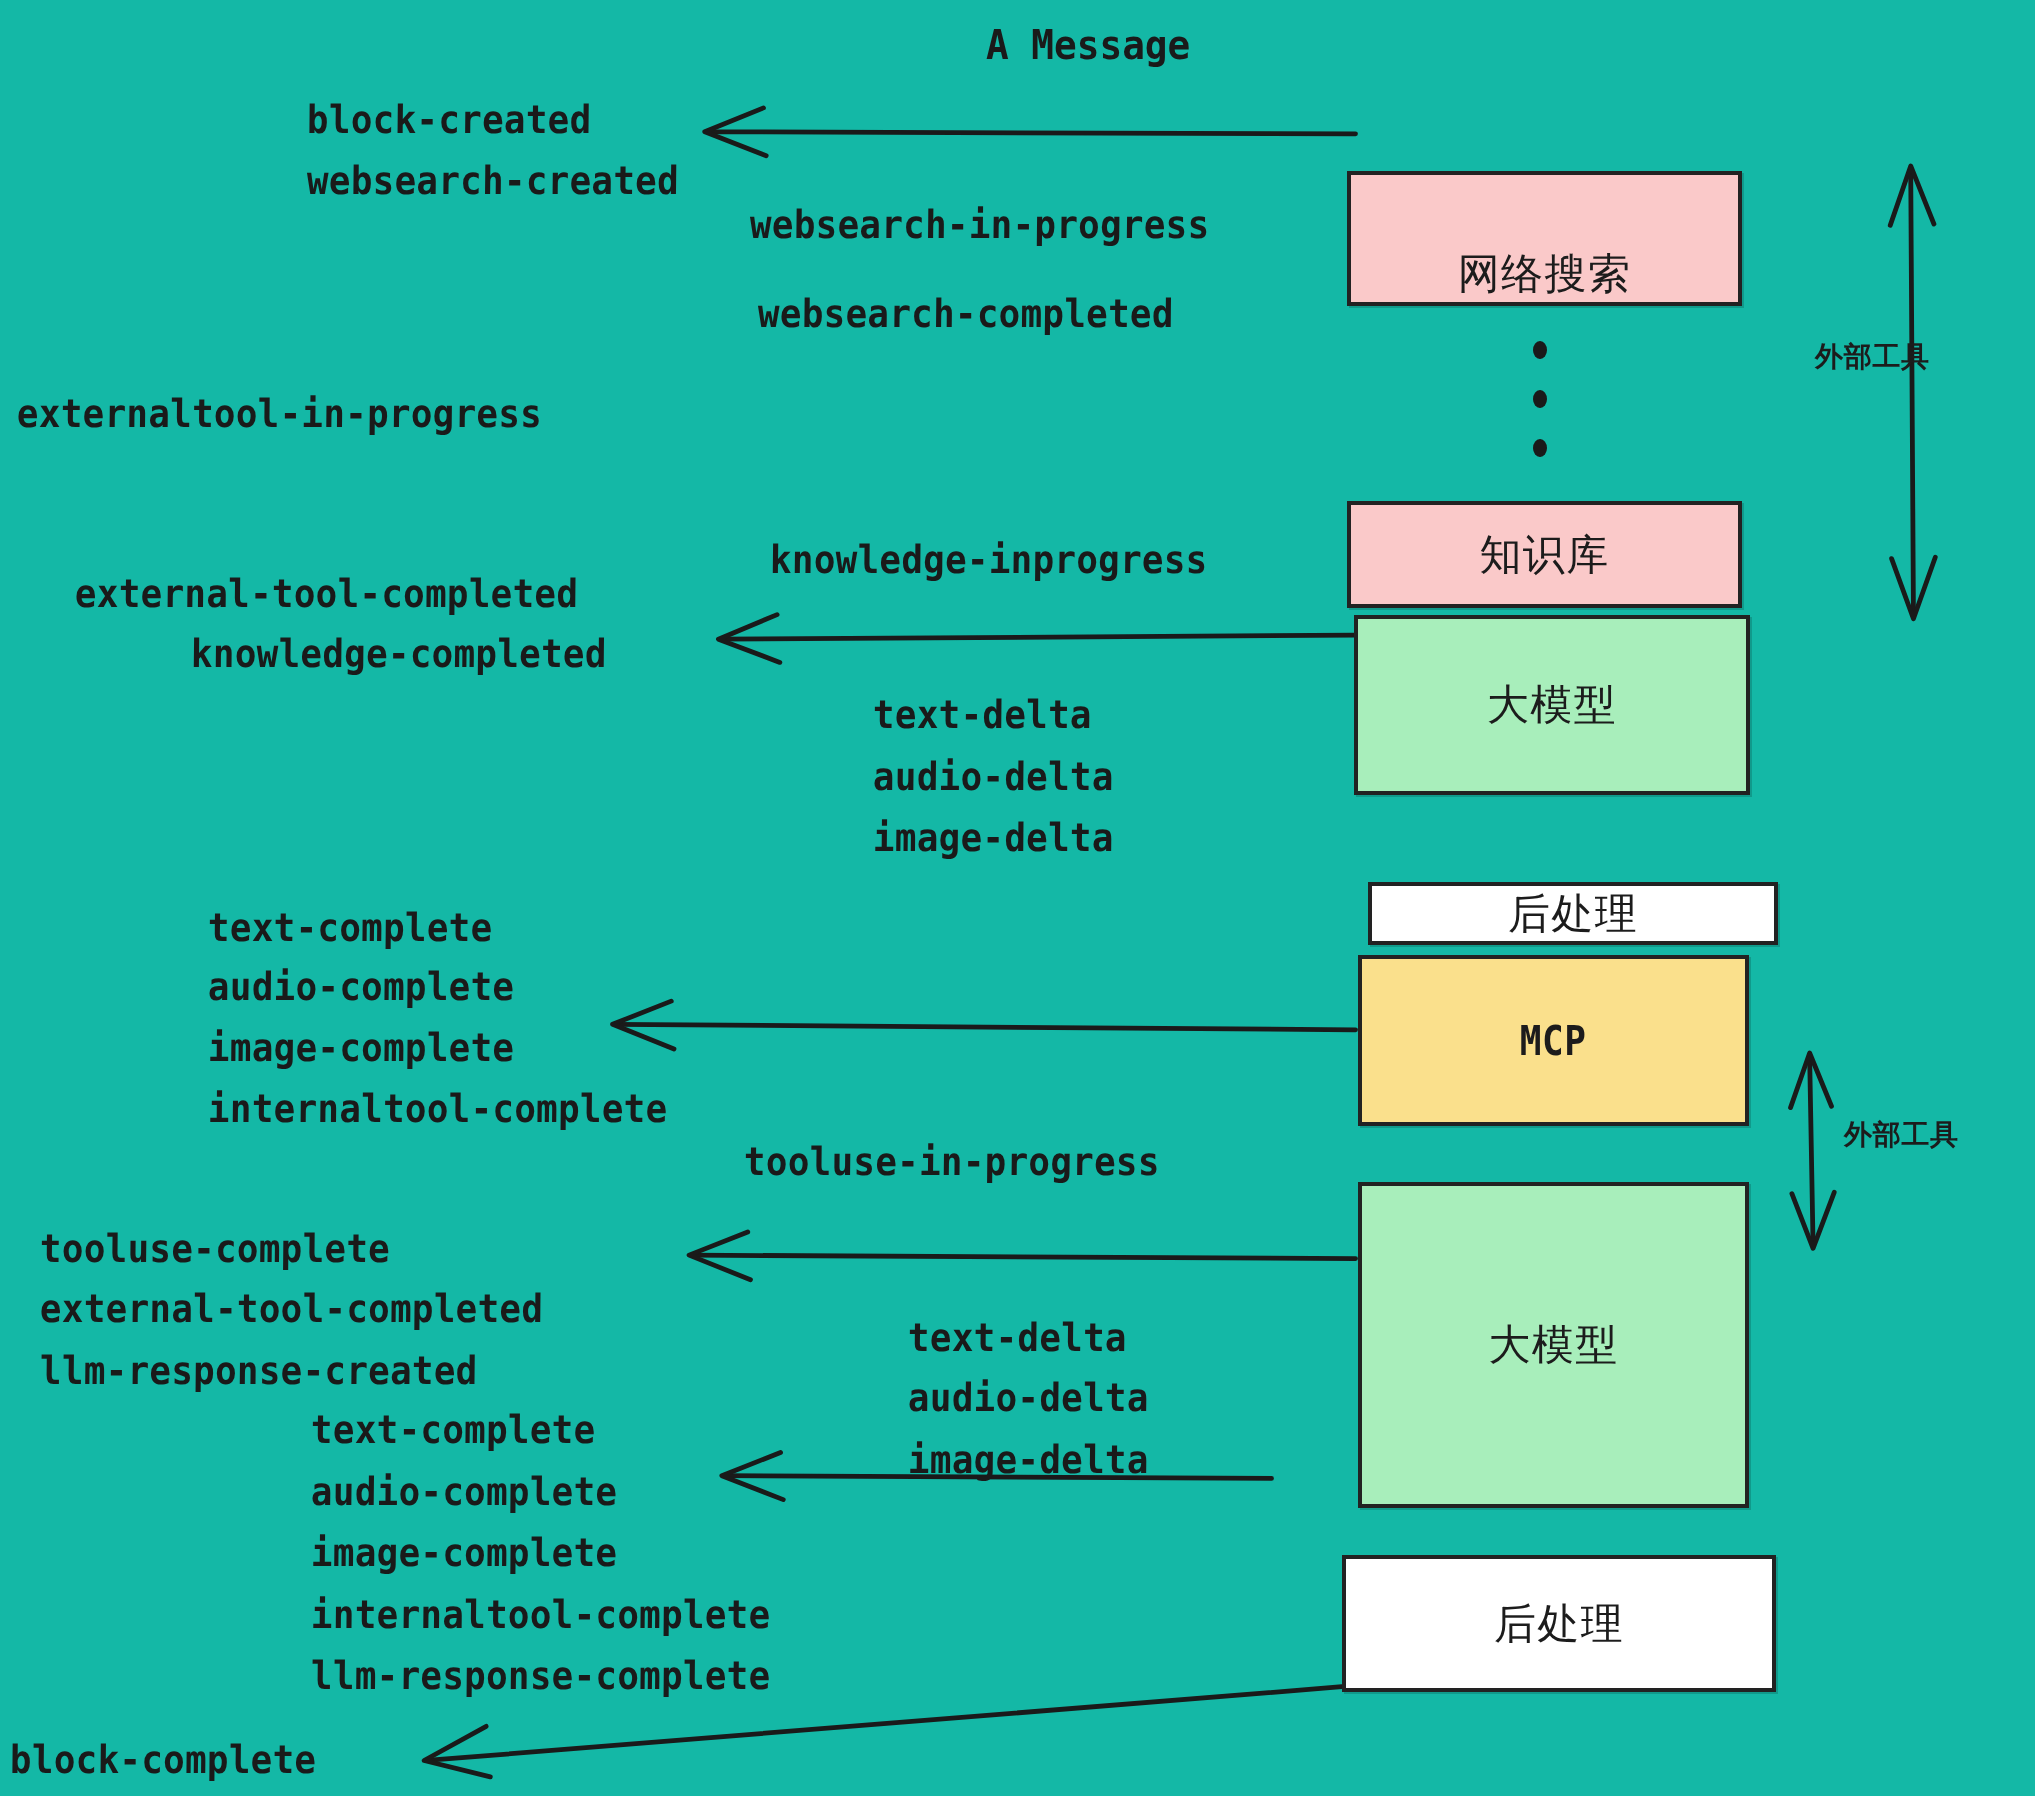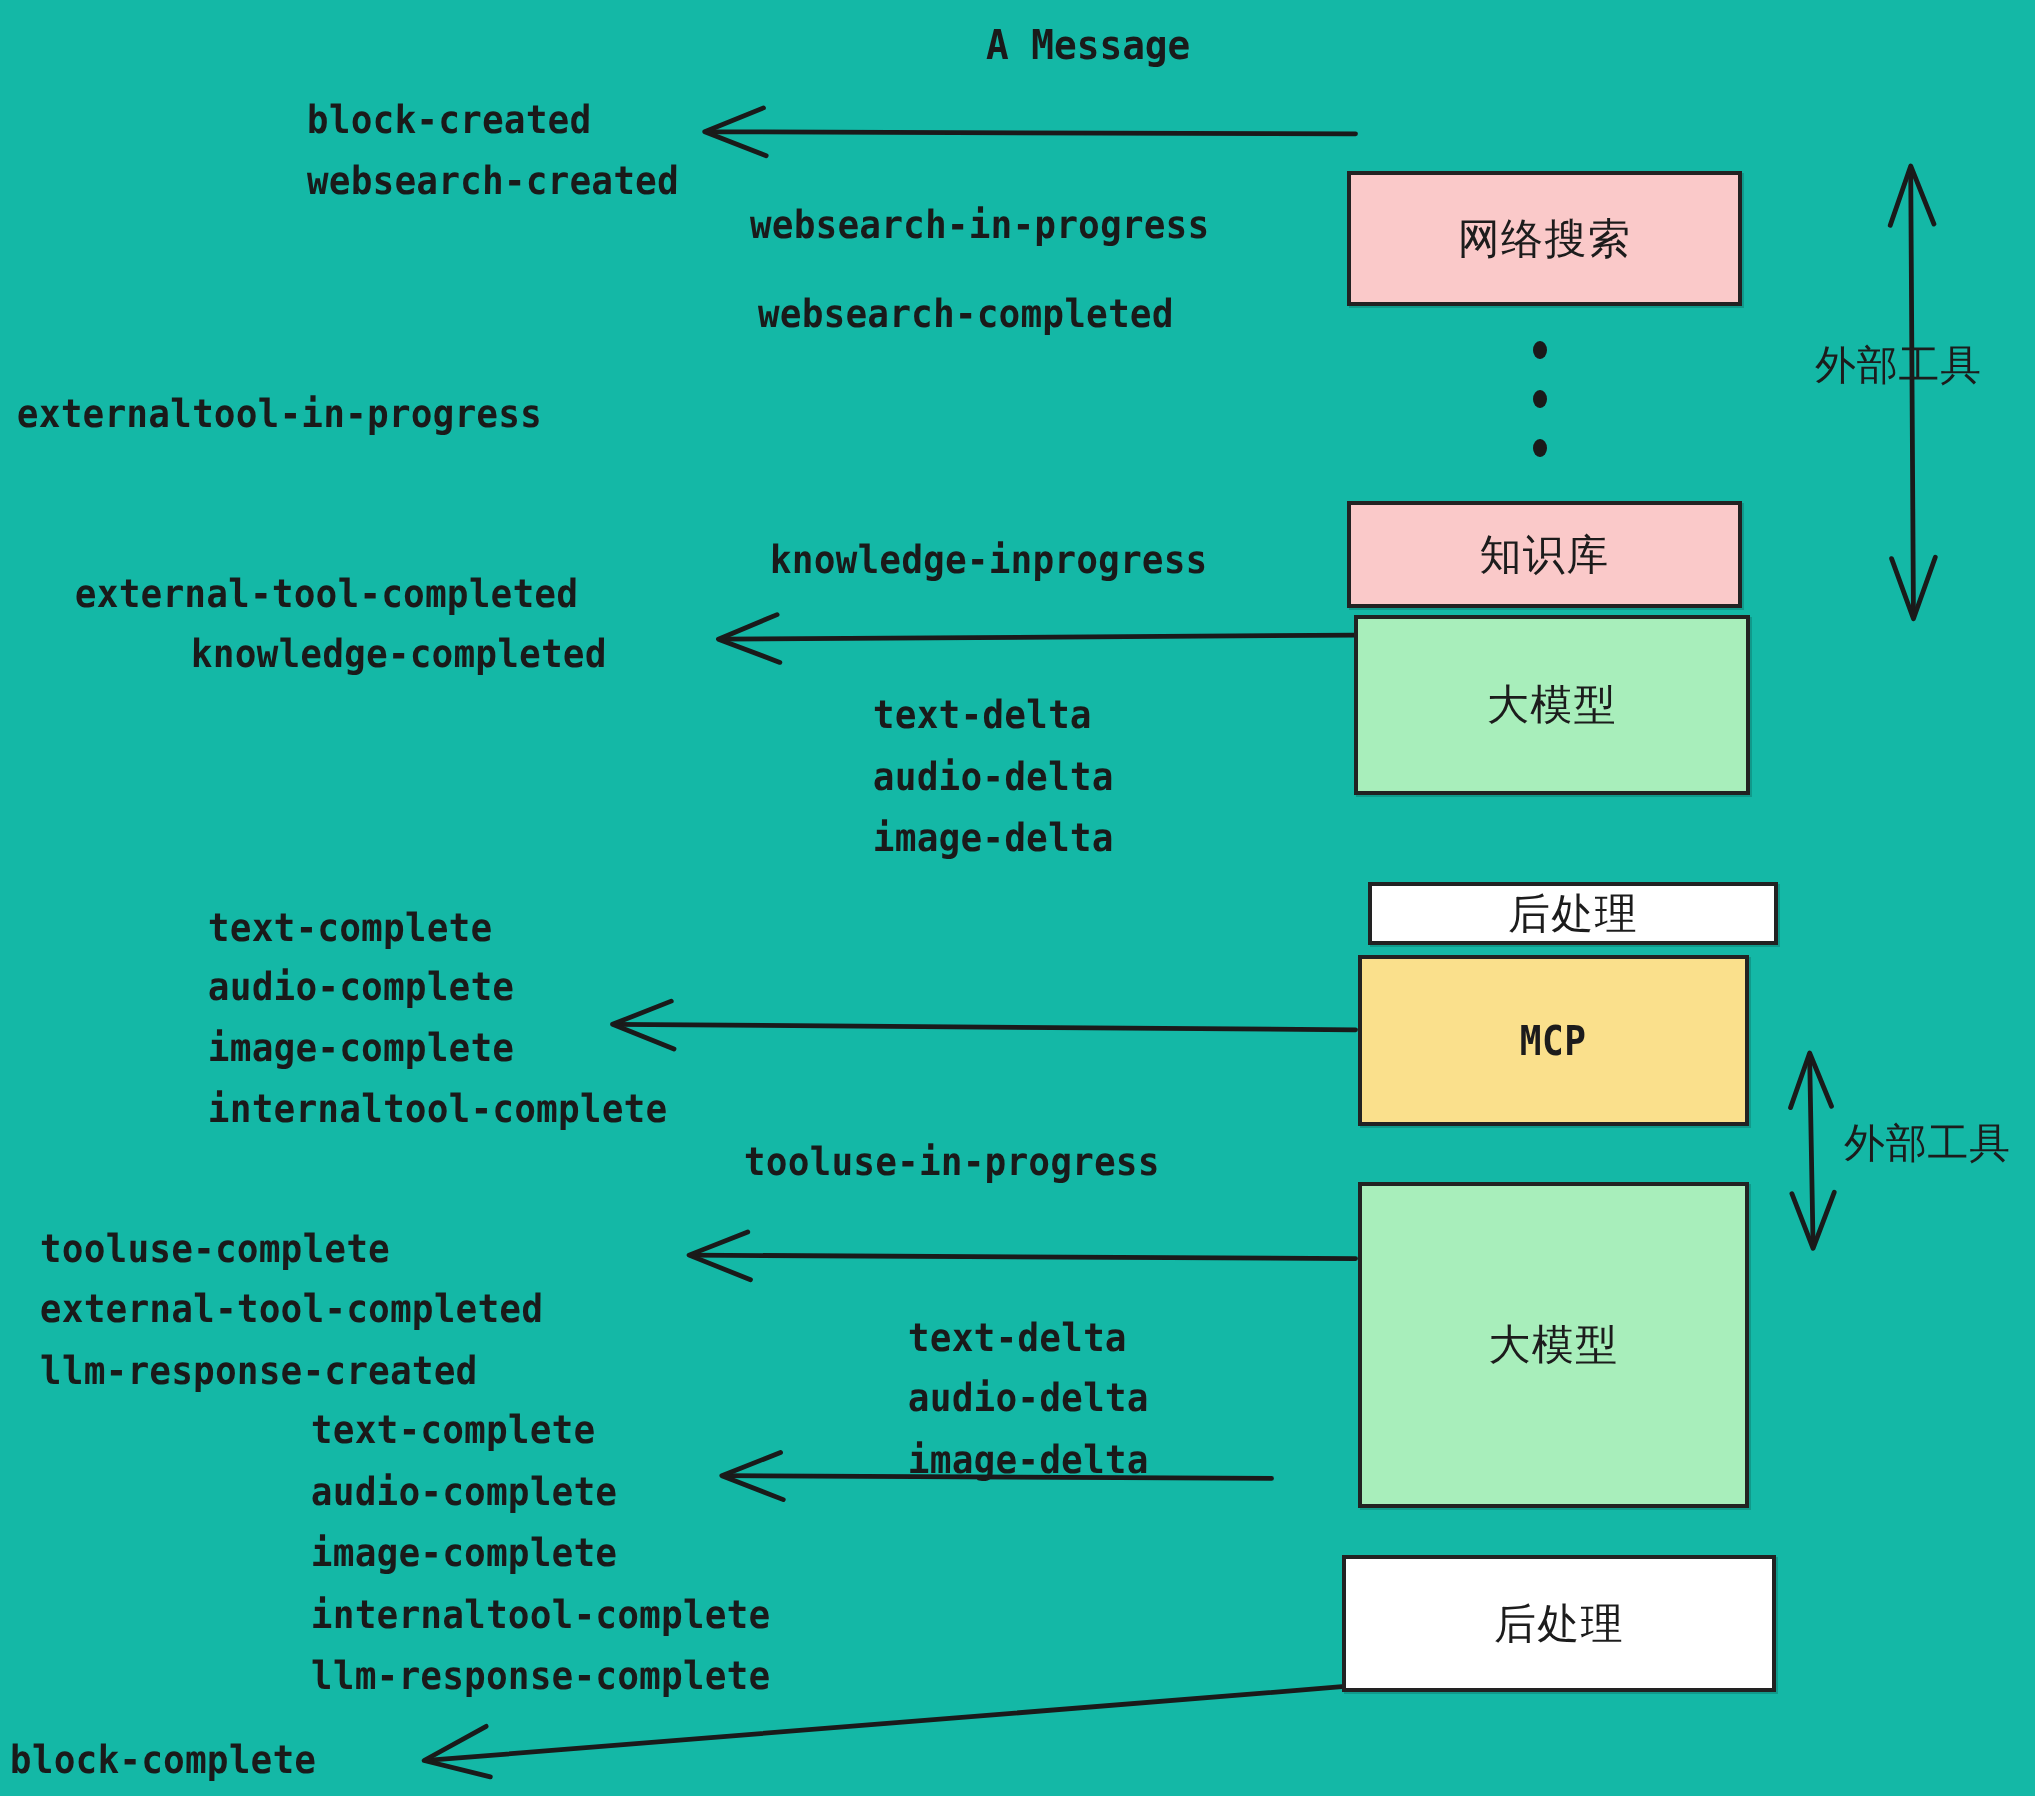--- a/index.html
+++ b/index.html
@@ -51,22 +51,22 @@
     font-family:"DejaVu Sans Mono","Liberation Mono",monospace;
     font-size:40px;
     font-weight:700;
     letter-spacing:0.7px;
     transform:scaleX(0.9);
   }
 
   .sidelabel{
     position:absolute;
     font-family:"DejaVu Sans","Liberation Sans",sans-serif;
-    font-size:41px;
-    font-weight:400;
+    font-size:28px;
+    font-weight:700;
     color:#1c1c1c;
     white-space:nowrap;
     letter-spacing:0.7px;
     text-align:right;
   }
 
   .dots{position:absolute;display:flex;flex-direction:column;align-items:center;justify-content:space-between;}
   .dots i{display:block;width:13.7px;height:18px;border-radius:50%;background:#1a1a1a;}
 
   svg.ink{position:absolute;left:0;top:0;width:2035px;height:1796px;overflow:visible;pointer-events:none;}
@@ -123,21 +123,21 @@
       <path d="M 2624 1748 L 2655 1828 L 2686 1746" stroke-width="7"></path>
     </g>
   </svg>
 
   <div class="dots" style="left:1533px; top:341px; height:116px;">
     <i></i>
     <i></i>
     <i></i>
   </div>
 
-  <div class="box" style="left:1347px; top:171px; width:395px; height:135px; background:#fac9c9;">
+  <div class="box" style="left:1347px; top:171px; width:395px; height:135px; background:#fac9c9;align-items:flex-end;">
     <span class="blabel">网络搜索</span>
   </div>
 
   <div class="box" style="left:1347px; top:501px; width:395px; height:107px; background:#fac9c9;">
     <span class="blabel">知识库</span>
   </div>
 
   <div class="box" style="left:1354px; top:615px; width:396px; height:180px; background:#a8eebb;">
     <span class="blabel">大模型</span>
   </div>

